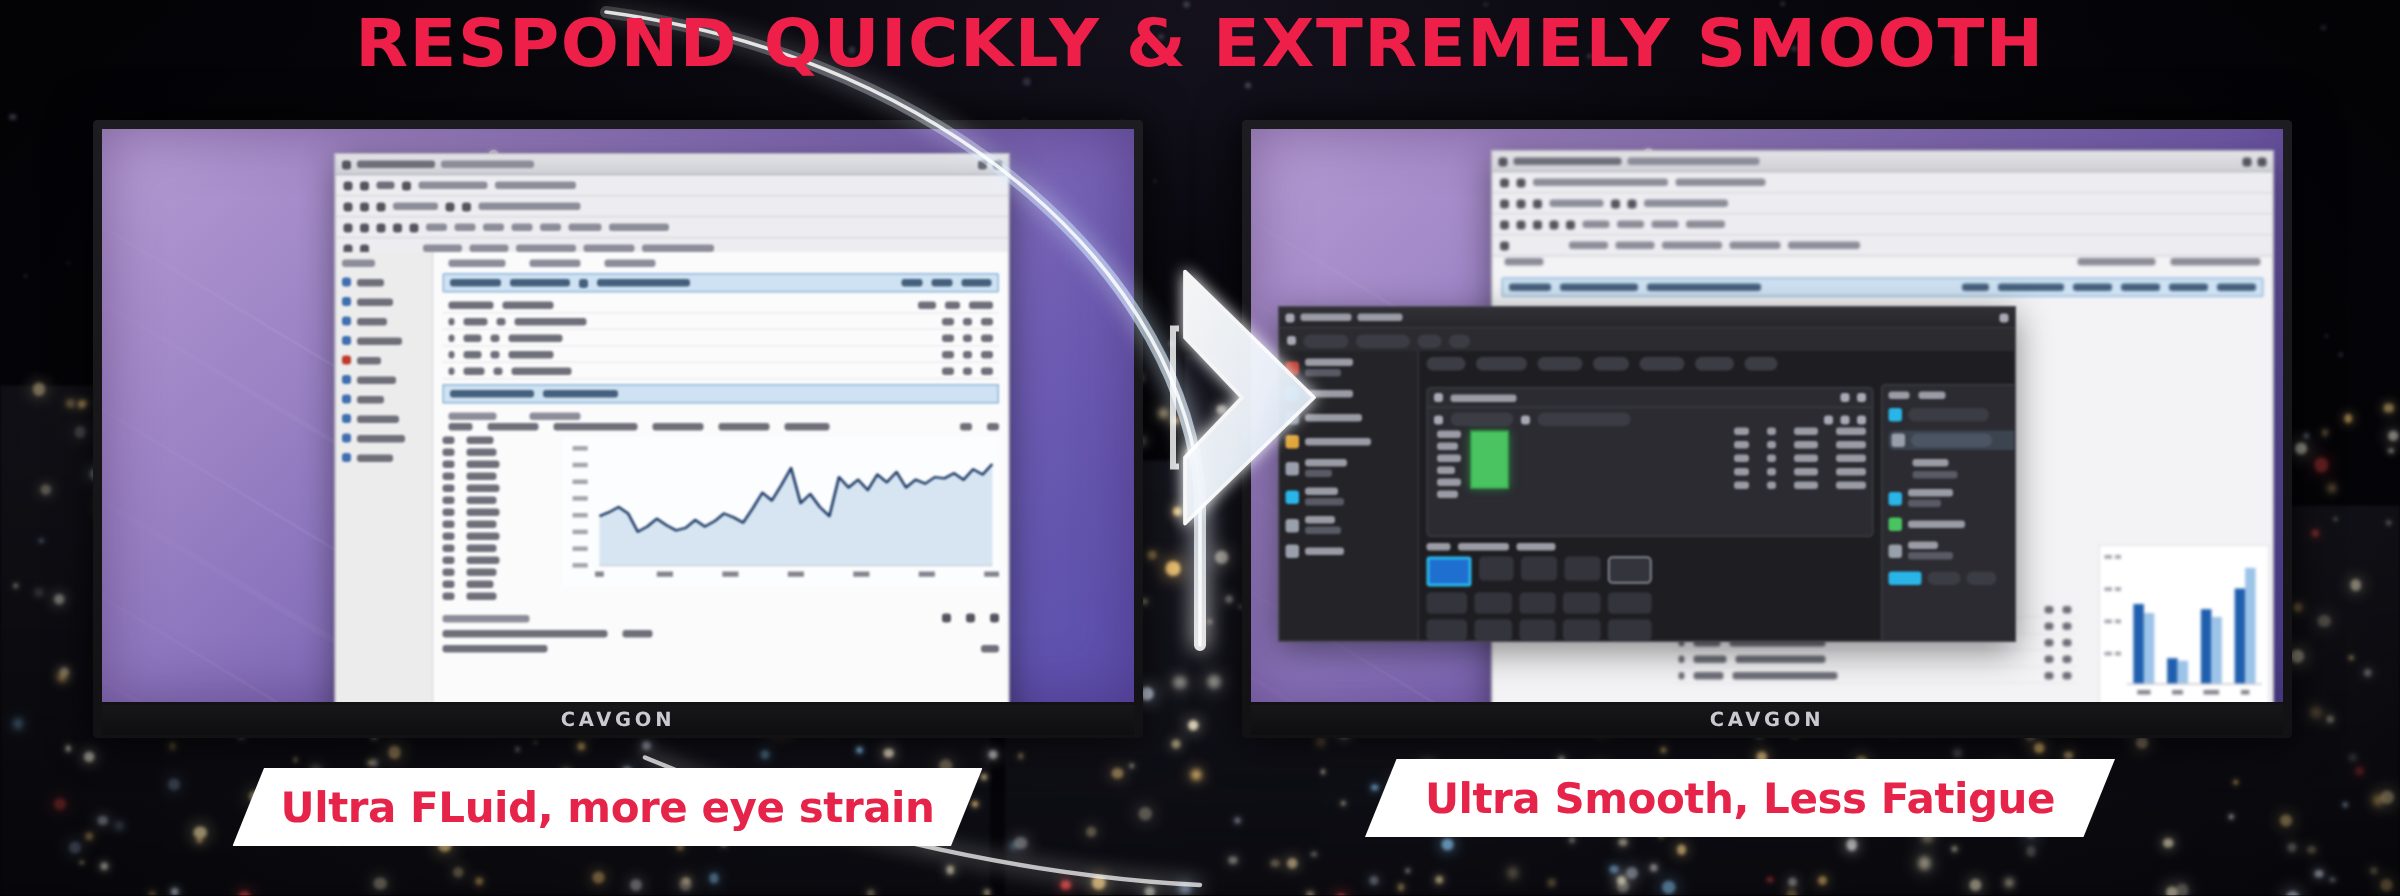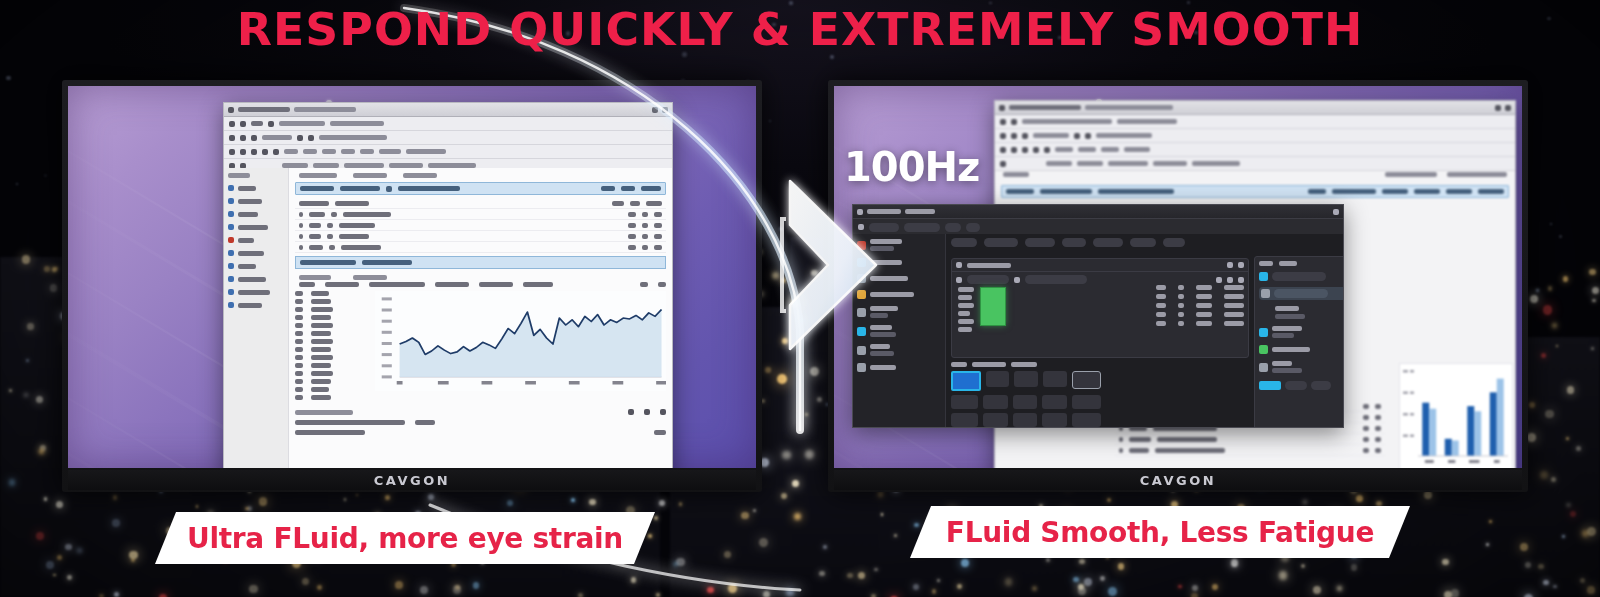--- a/index.html
+++ b/index.html
@@ -1167,21 +1167,20 @@
 
       <div class="wall-streak" style="left:-40px;top:36px;width:820px;height:2px;transform:rotate(31deg);opacity:.55"></div>
       <div class="wall-streak" style="left:-40px;top:88px;width:820px;height:3px;transform:rotate(31deg);opacity:.4"></div>
       <div class="wall-streak" style="left:-60px;top:146px;width:860px;height:2px;transform:rotate(31deg);opacity:.5"></div>
       <div class="wall-streak" style="left:-60px;top:206px;width:860px;height:4px;transform:rotate(31deg);opacity:.3"></div>
       <div class="wall-streak" style="left:-60px;top:272px;width:860px;height:2px;transform:rotate(31deg);opacity:.45"></div>
       <div class="wall-streak" style="left:-60px;top:328px;width:860px;height:3px;transform:rotate(31deg);opacity:.35"></div>
 
       <div class="mon-cam" style="left:262px;top:13px;"></div>
 
-      <div class="hz-label" style="left:10px; top:58px;">100Hz</div>
 
       <div class="app light tiny" style="left:160px; top:14px; width:520px; height:374px;">
         <div class="ttl-bar">
           <span class="blob ico"></span>
           <span class="blob" style="width:72px"></span>
           <span class="blob d" style="width:88px"></span>
           <span style="flex:1"></span>
           <span class="blob ico"></span>
           <span class="blob ico"></span>
         </div>
@@ -1568,16 +1567,16 @@
     </defs>
     <path d="M34,16 L120,100 L34,184 L34,140 L72,100 L34,60 Z" fill="url(#arGrad)" stroke="#ffffff" stroke-width="2.5" stroke-linejoin="round" opacity=".96" filter="url(#arGlow)"></path>
     <path d="M30,54 L26,54 L26,146 L30,146" fill="none" stroke="#ffffff" stroke-width="4" opacity=".8"></path>
   </svg>
 
   <div class="caption left" style="left:155px; top:512px; width:500px; height:52px;">
     <span>Ultra FLuid, more eye strain</span>
   </div>
 
   <div class="caption right" style="left:910px; top:506px; width:500px; height:52px;">
-    <span>FLuid Smooth, Less Fatigue</span>
+    <span>Ultra Smooth, Less Fatigue</span>
   </div>
 
 </div>
 
 </body></html>

